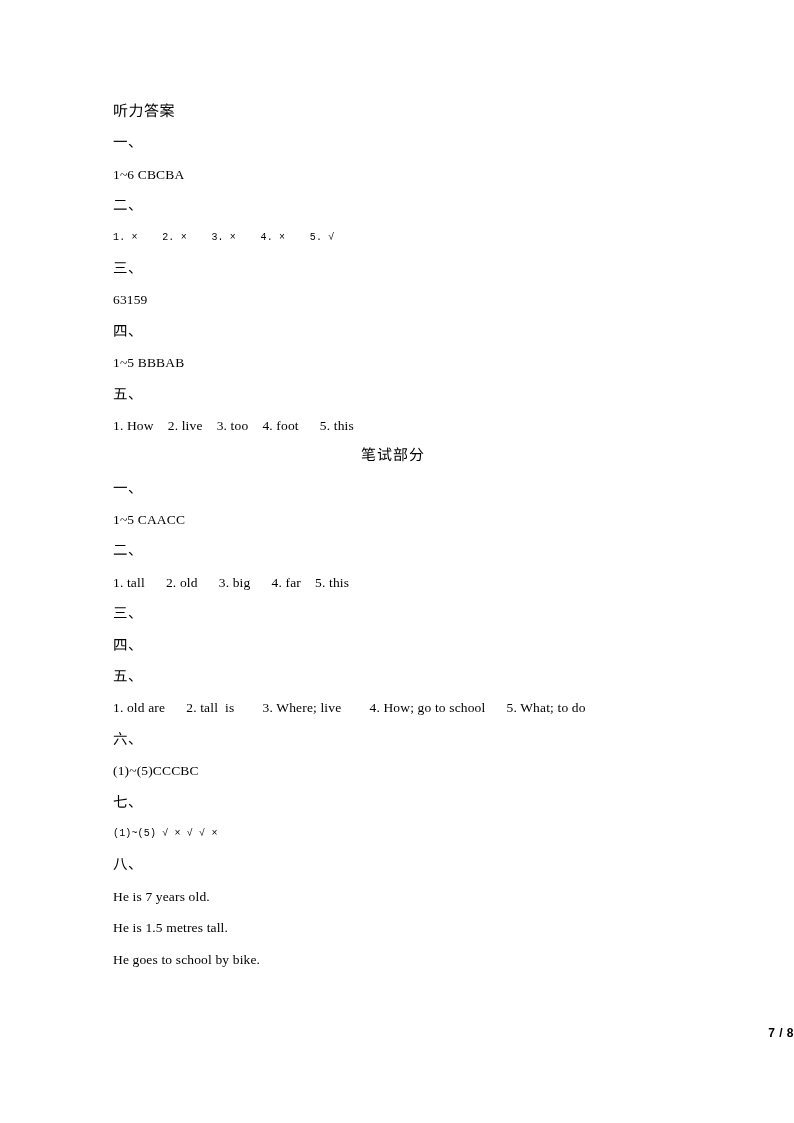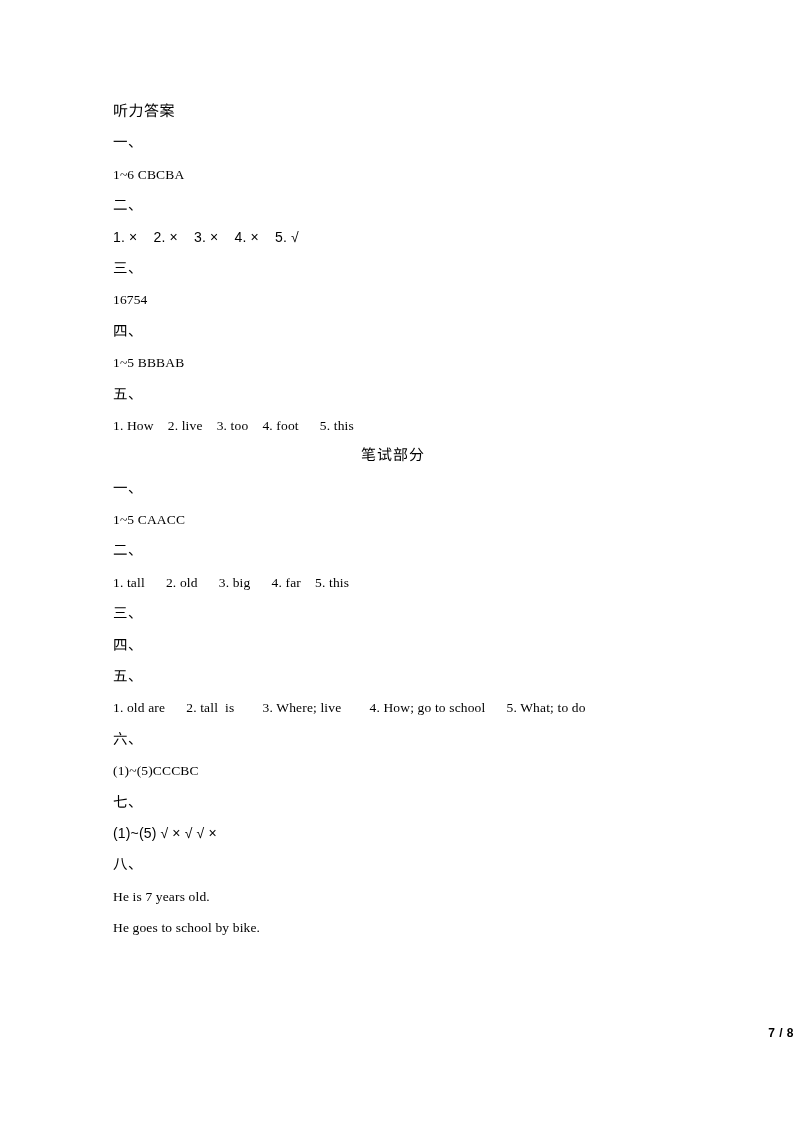--- a/index.html
+++ b/index.html
@@ -62,22 +62,22 @@
     text-align: center;
     padding-right: 20px;
   }
 
   .ans {
     font-family: "Liberation Serif", "DejaVu Serif", serif;
     font-size: 13.5px;
   }
 
   .mark {
-    font-family: Liberation Sans, sans-serif;
-    font-size: 14px;
+    font-family: Liberation Mono, monospace;
+    font-size: 10px;
   }
 
   .page-number {
     position: absolute;
     left: 0;
     top: 1026px;
     width: 794px;
     text-align: right;
     font-family: "Liberation Sans", "DejaVu Sans", sans-serif;
     font-size: 12px;
@@ -93,21 +93,21 @@
 
     <div class="line doc-title">听力答案</div>
 
     <div class="line cjk">一、</div>
     <div class="line ans">1~6 CBCBA</div>
 
     <div class="line cjk">二、</div>
     <div class="line mark">1. ×    2. ×    3. ×    4. ×    5. √</div>
 
     <div class="line cjk">三、</div>
-    <div class="line ans">16754</div>
+    <div class="line ans">63159</div>
 
     <div class="line cjk">四、</div>
     <div class="line ans">1~5 BBBAB</div>
 
     <div class="line cjk">五、</div>
     <div class="line ans">1. How    2. live    3. too    4. foot      5. this</div>
 
     <div class="line section-heading">笔试部分</div>
 
     <div class="line cjk">一、</div>
@@ -124,18 +124,19 @@
     <div class="line ans">1. old are      2. tall  is        3. Where; live        4. How; go to school      5. What; to do</div>
 
     <div class="line cjk">六、</div>
     <div class="line ans">(1)~(5)CCCBC</div>
 
     <div class="line cjk">七、</div>
     <div class="line mark">(1)~(5) √ × √ √ ×</div>
 
     <div class="line cjk">八、</div>
     <div class="line ans">He is 7 years old.</div>
+    <div class="line ans">He is 1.5 metres tall.</div>
     <div class="line ans">He goes to school by bike.</div>
 
   </div>
 
   <div class="page-number">7 / 8</div>
 </div>
 
 </body></html>

